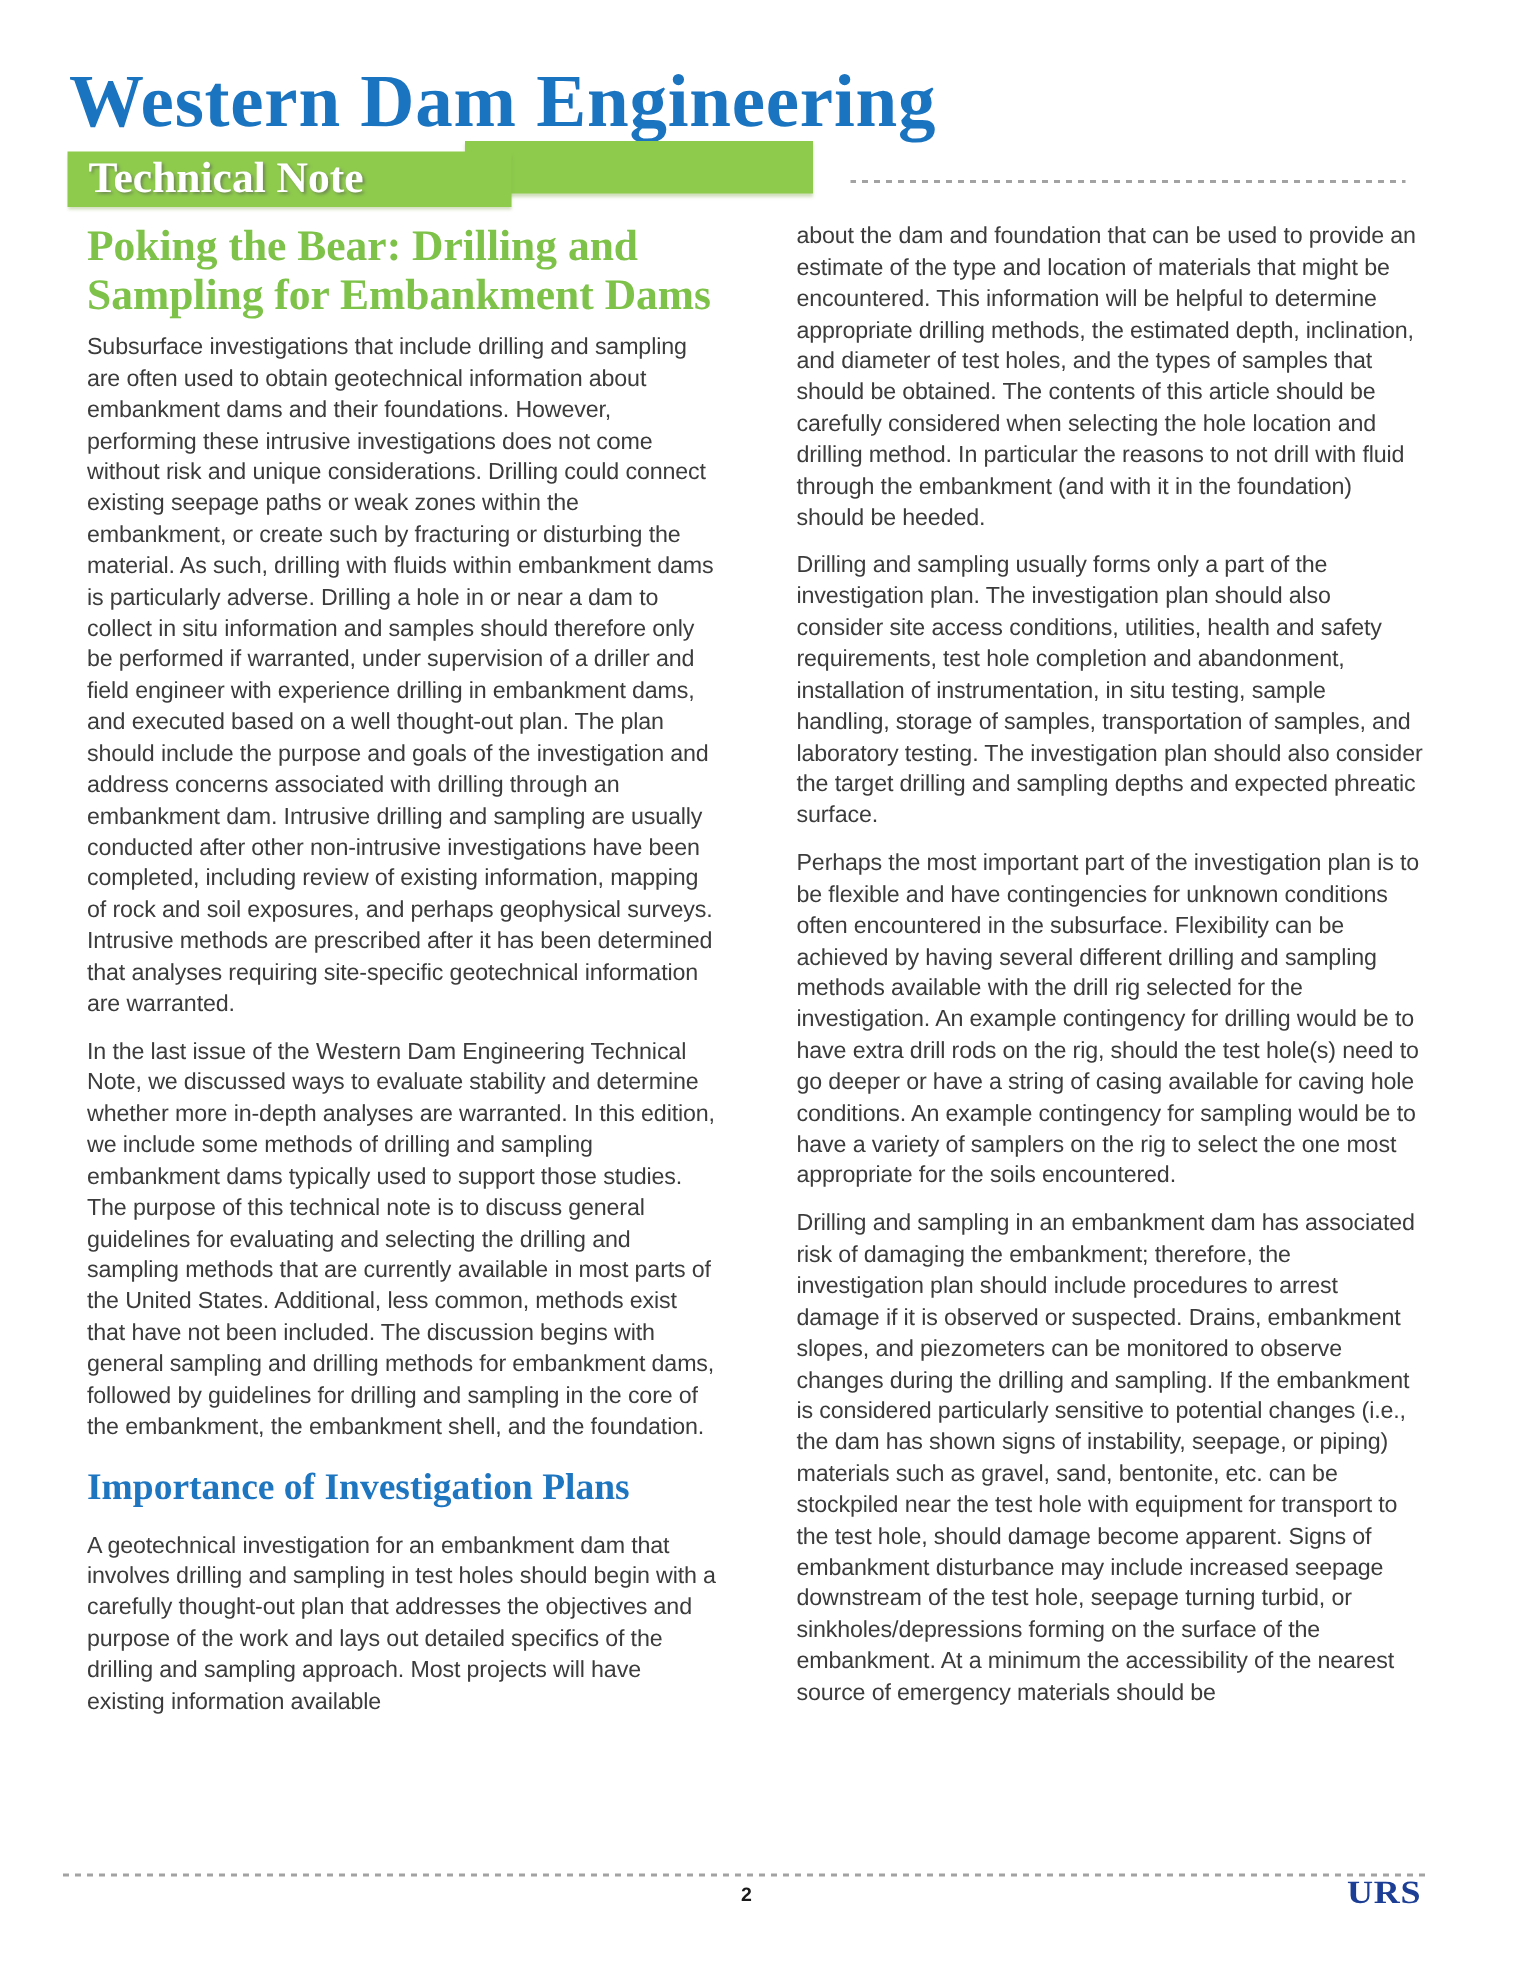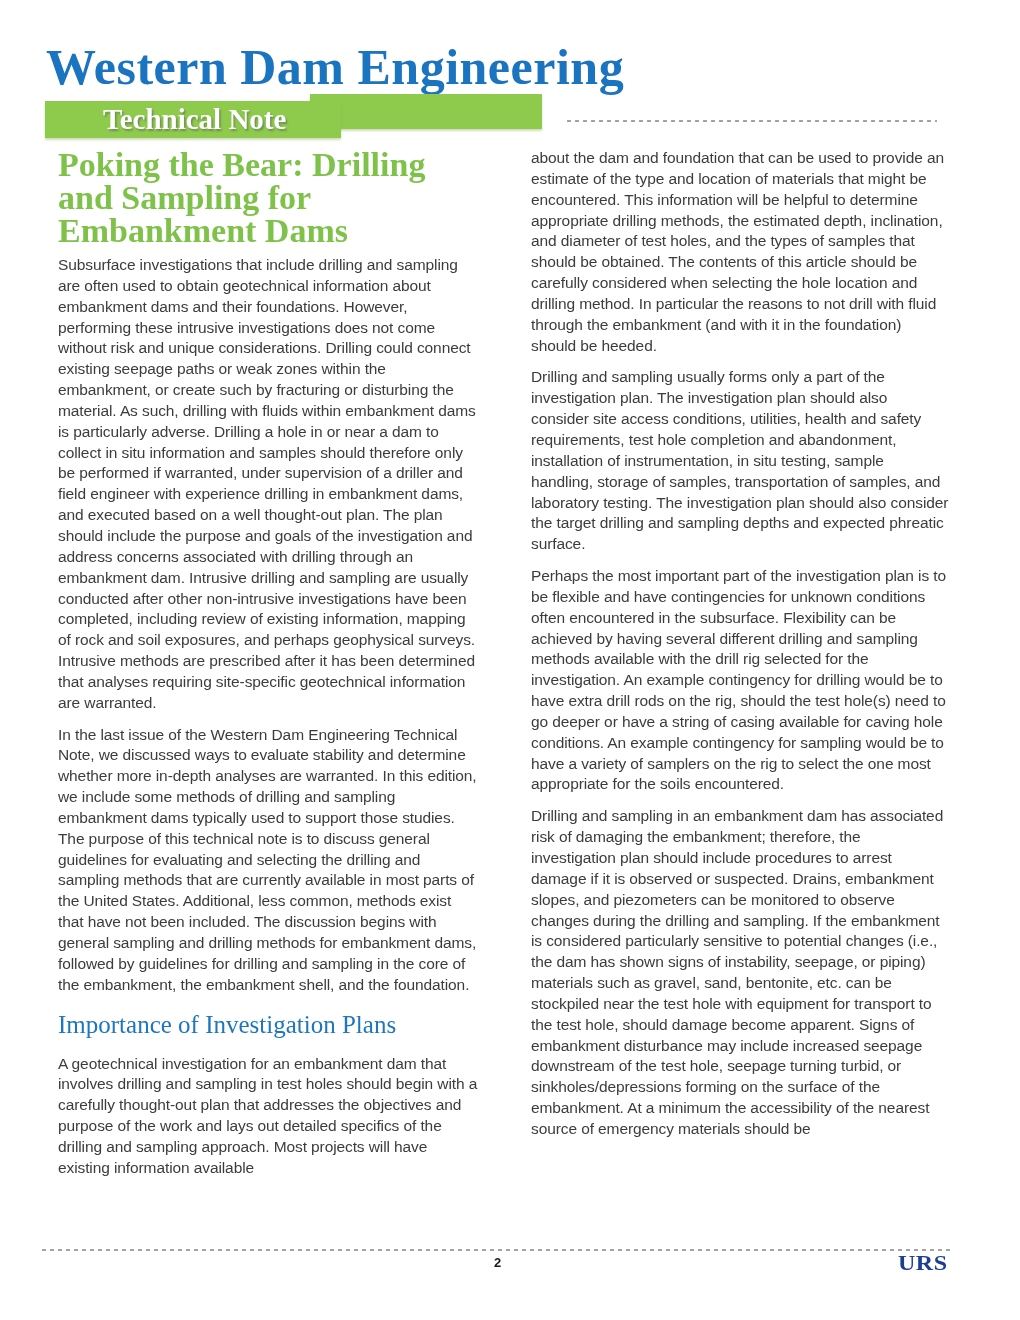--- a/index.html
+++ b/index.html
@@ -35,21 +35,20 @@
   .banner-front {
     position: absolute;
     left: 45px;
     top: 101px;
     width: 296px;
     height: 37px;
     background: #8ecb4d;
     box-shadow: 0 2px 2px rgba(120,160,60,0.35);
     display: flex;
     align-items: center;
-    padding-left: 44px;
   }
   .banner-front .banner-label {
     font-family: "Liberation Serif", serif;
     font-weight: 700;
     font-size: 29px;
     color: #ffffff;
     padding-left: 14px;
     text-shadow: 1.5px 1.5px 2px rgba(90,90,90,0.55);
     white-space: nowrap;
   }
@@ -68,29 +67,29 @@
     line-height: 20.85px;
     letter-spacing: -0.1px;
     text-align: left;
   }
   .col-left  { left: 58px;  width: 420px; }
   .col-right { left: 531px; width: 418px; }
   .col p { margin: 0 0 11px 0; }
   .heading-green {
     font-family: "Liberation Serif", serif;
     font-weight: 700;
-    font-size: 34px;
+    font-size: 29px;
     line-height: 33px;
     color: #7ec24a;
     letter-spacing: 0;
     margin: 0 0 8px 0;
   }
   .heading-blue {
     font-family: "Liberation Serif", serif;
-    font-weight: 400;
+    font-weight: 700;
     font-size: 25px;
     line-height: 30px;
     color: #1e76c0;
     letter-spacing: 0;
     margin: 14px 0 14px 0;
   }
   .page-number {
     position: absolute;
     left: 494px;
     top: 1255px;

